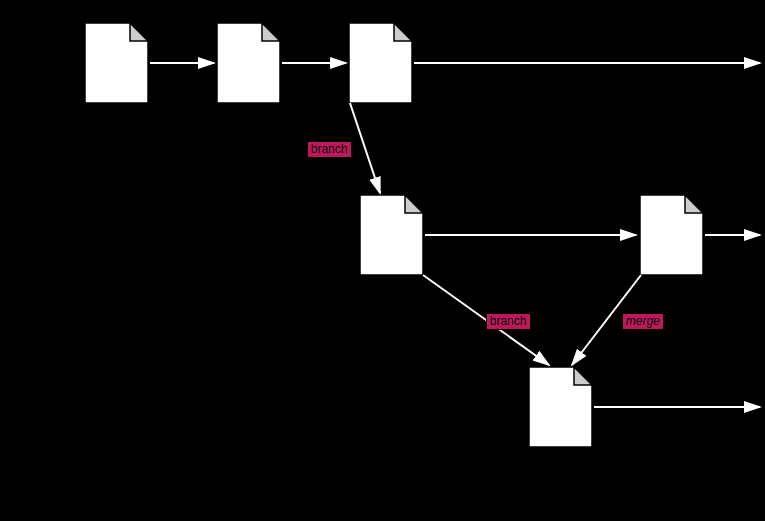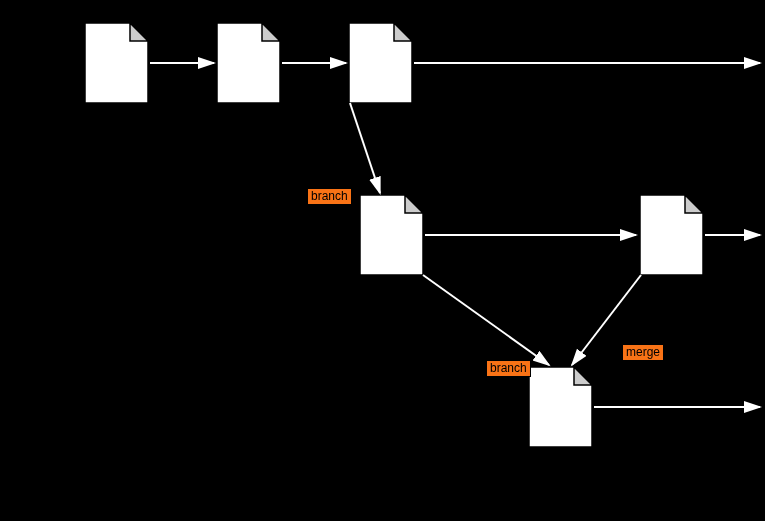--- a/index.html
+++ b/index.html
@@ -7,26 +7,25 @@
     padding: 0;
     background: #000;
     width: 765px;
     height: 521px;
     position: relative;
     font-family: Arial, sans-serif;
     font-size: 12px;
   }
   .label {
     position: absolute;
-    background: #f97316;
+    background: #be185d;
     border: 1px solid #000;
     padding: 1px 3px;
     color: #000;
     line-height: 1.1;
-    margin-top: 47px;
   }
   svg {
     position: absolute;
     top: 0;
     left: 0;
   }
 </style>
 </head>
 <body>
 
@@ -79,13 +78,13 @@
 
   <line x1="423" y1="275" x2="549" y2="365" stroke="#fff" stroke-width="2" marker-end="url(#arrow)"></line>
 
   <line x1="641" y1="275" x2="572" y2="365" stroke="#fff" stroke-width="2" marker-end="url(#arrow)"></line>
 
   <line x1="594" y1="407" x2="760" y2="407" stroke="#fff" stroke-width="2" marker-end="url(#arrow)"></line>
 </svg>
 
 <div class="label" style="left:307px; top:141px;">branch</div>
 <div class="label" style="left:486px; top:313px;">branch</div>
-<div class="label" style="left:622px; top:297px;">merge</div>
+<div class="label" style="left:622px; top:313px;font-style:italic;">merge</div>
 
 </body></html>

